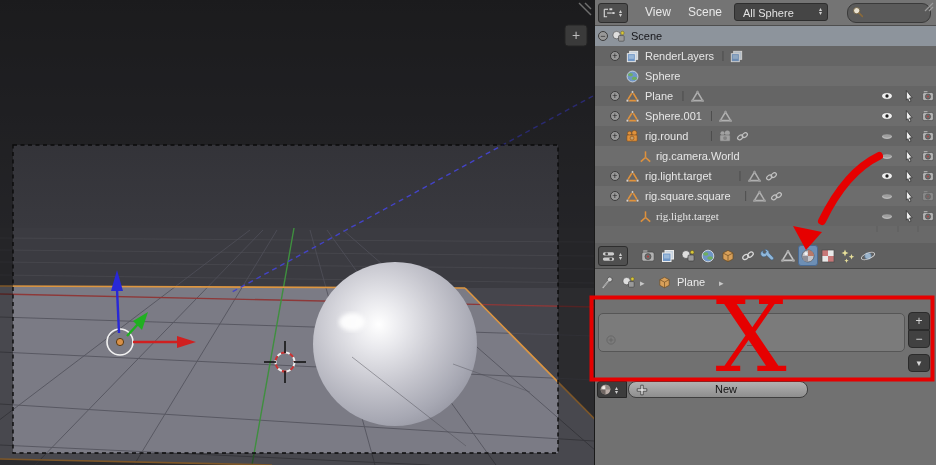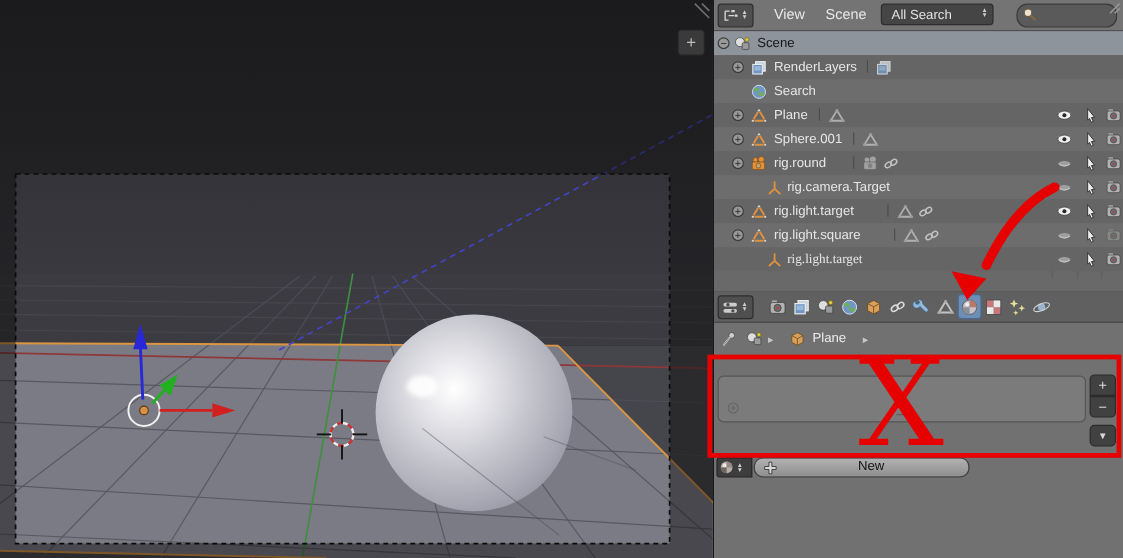--- a/index.html
+++ b/index.html
@@ -305,21 +305,21 @@
   <div id="ol-header" class="abs">
     <div class="abs edbtn" style="left:3px;top:3px;height:18px;">
       <svg class="ic" width="15" height="15">
             <use href="#i-ed-outliner"></use>
           </svg>
       <span class="stepper">▴<br>▾</span>
     </div>
     <span class="abs menu-label" style="left:50px;top:0;">View</span>
     <span class="abs menu-label" style="left:93px;top:0;">Scene</span>
     <div id="scene-filter" class="abs">
-      <span>All Search</span>
+      <span>All Sphere</span>
       <span class="stepper abs" style="right:2px;top:3px;">▴<br>▾</span>
     </div>
     <div id="ol-search" class="abs">
       <svg class="ic abs" style="left:3px;top:1px;" width="14" height="14">
             <use href="#i-search"></use>
           </svg>
     </div>
     <svg class="abs" style="right:1px;top:1px;" width="12" height="12">
       <g stroke="#9a9a9a" stroke-width="1.2">
             <line x1="2" y1="10" x2="10" y2="2"></line>
@@ -373,21 +373,21 @@
                 <use href="#i-renderlayers"></use>
               </svg>
             </span>
           </div>
           <div class="ol-row alt0" style="top: 40px;">
             <span class="rowic" style="left:30px">
               <svg class="ic" width="15" height="15">
                 <use href="#i-world"></use>
               </svg>
             </span>
-            <span class="lab" style="left:50px">Search</span>
+            <span class="lab" style="left:50px">Sphere</span>
           </div>
           <div class="ol-row alt1" style="top: 60px;">
             <span class="exp" style="left:15px">+</span>
             <span class="rowic" style="left:30px">
               <svg class="ic" width="15" height="15">
                 <use href="#i-mesh"></use>
               </svg>
             </span>
             <span class="lab" style="left:50px">Plane</span>
             <span class="pipe" style="left:86.5px">|</span>
@@ -476,21 +476,21 @@
                 <use href="#i-rendercam"></use>
               </svg>
             </span>
           </div>
           <div class="ol-row alt0" style="top: 120px;">
             <span class="rowic" style="left:43px">
               <svg class="ic" width="15" height="15">
                 <use href="#i-empty"></use>
               </svg>
             </span>
-            <span class="lab" style="left:61px">rig.camera.Target</span>
+            <span class="lab" style="left:61px">rig.camera.World</span>
             <span class="colic" style="left:285px">
               <svg class="ic" width="14" height="14">
                 <use href="#i-eye-closed"></use>
               </svg>
             </span>
             <span class="colic" style="left:307px">
               <svg class="ic" width="14" height="14">
                 <use href="#i-arrow"></use>
               </svg>
             </span>
@@ -535,21 +535,21 @@
               </svg>
             </span>
           </div>
           <div class="ol-row alt0" style="top: 160px;">
             <span class="exp" style="left:15px">+</span>
             <span class="rowic" style="left:30px">
               <svg class="ic" width="15" height="15">
                 <use href="#i-mesh"></use>
               </svg>
             </span>
-            <span class="lab" style="left:50px">rig.light.square</span>
+            <span class="lab" style="left:50px">rig.square.square</span>
             <span class="pipe" style="left:149.2px">|</span>
             <span class="rowic" style="left:157.2px;opacity:.8">
               <svg class="ic" width="15" height="15">
                 <use href="#i-meshdata"></use>
               </svg>
             </span>
             <span class="rowic" style="left:174.2px;opacity:.8">
               <svg class="ic" width="15" height="15">
                 <use href="#i-link"></use>
               </svg>

